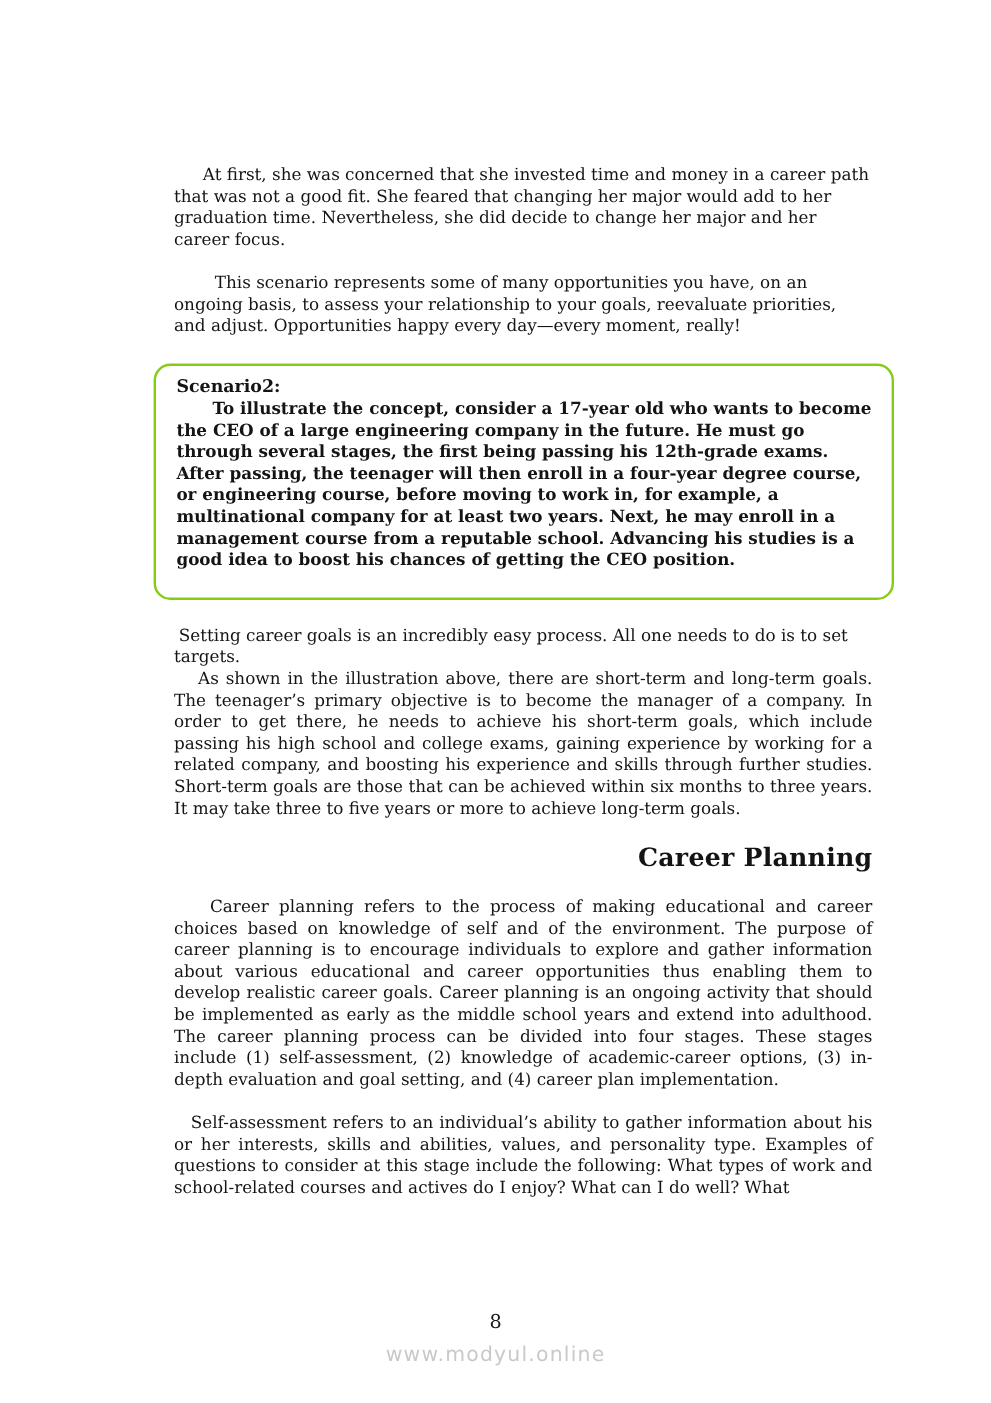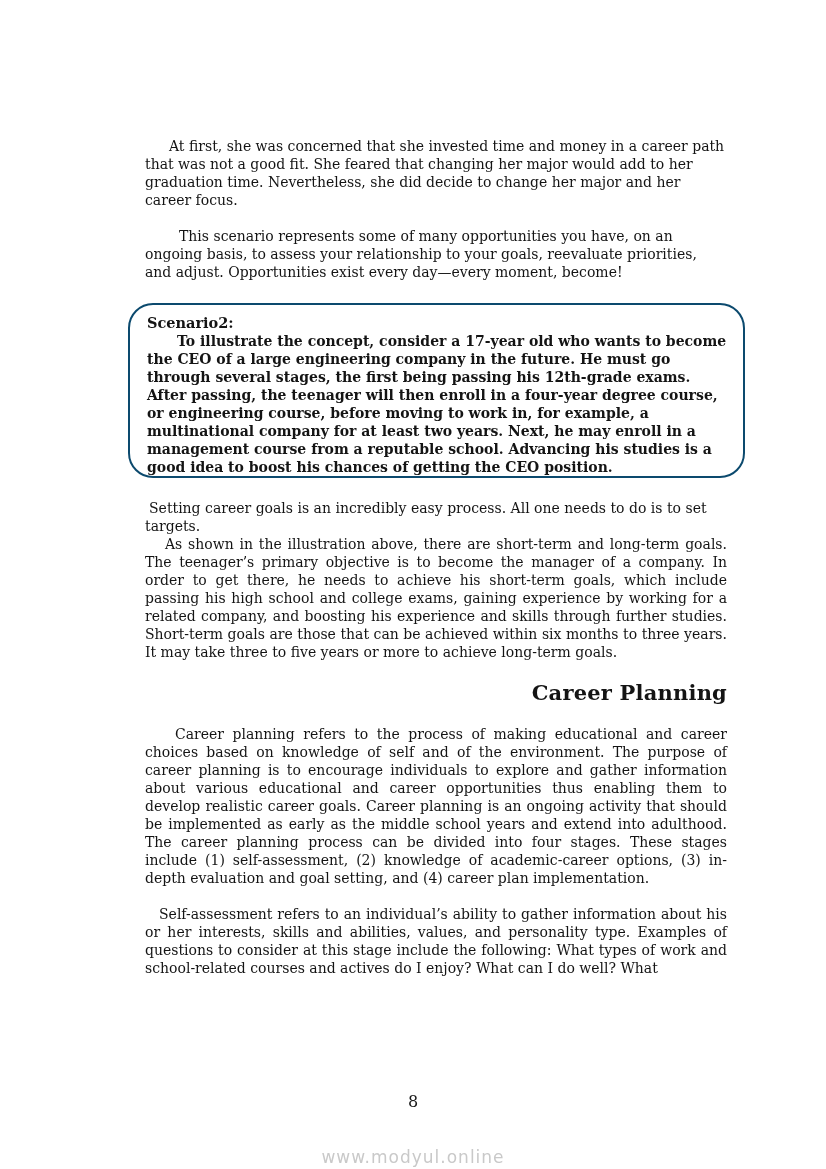--- a/index.html
+++ b/index.html
@@ -25,23 +25,23 @@
   }
   .page p.justify { text-align: justify; }
 
   .p1 { text-indent: 24px; }
   .p2 { text-indent: 10px; }
   .p3 { text-indent: 34px; margin-top: 18px !important; }
 
   .scenario-box {
     box-sizing: border-box;
     margin: 22px -18px 0 -17px;
-    border: 2px solid #0c4a6e;
-    border-radius: 25px;
-    padding: 9px 16px 0 17px;
+    border: 2px solid #84cc16;
+    border-radius: 14px;
+    padding: 9px 16px 22px 17px;
   }
   .scenario-box .box-title {
     font-weight: bold;
     font-size: 14.5px;
     line-height: 18px;
   }
   .scenario-box p { text-indent: 30px; font-weight: bold; }
 
   .p4 { margin-top: 21px !important; text-indent: 4px; }
   .p5 { text-indent: 20px; }
@@ -72,30 +72,29 @@
     position: absolute;
     top: 1118px;
     left: 0;
     width: 826px;
     text-align: center;
     font-family: "DejaVu Sans", sans-serif;
     font-size: 17px;
     line-height: 22px;
     letter-spacing: 1px;
     color: #c9c9c9;
-    margin-top: 28px;
   }
 </style>
 </head>
 <body>
 
 <div class="page">
 
   <p class="p1">At first, she was concerned that she invested time and money in a career path that was not a good fit. She feared that changing her major would add to her graduation time. Nevertheless, she did decide to change her major and her career focus.</p>
-  <p class="p3">This scenario represents some of many opportunities you have, on an ongoing basis, to assess your relationship to your goals, reevaluate priorities, and adjust. Opportunities exist every day—every moment, become!</p>
+  <p class="p3">This scenario represents some of many opportunities you have, on an ongoing basis, to assess your relationship to your goals, reevaluate priorities, and adjust. Opportunities happy every day—every moment, really!</p>
 
   <div class="scenario-box">
     <div class="box-title">Scenario2:</div>
     <p>To illustrate the concept, consider a 17-year old who wants to become the CEO of a large engineering company in the future. He must go through several stages, the first being passing his 12th-grade exams. After passing, the teenager will then enroll in a four-year degree course, or engineering course, before moving to work in, for example, a multinational company for at least two years. Next, he may enroll in a management course from a reputable school. Advancing his studies is a good idea to boost his chances of getting the CEO position.</p>
   </div>
 
   <p class="p4">Setting career goals is an incredibly easy process. All one needs to do is to set targets.</p>
   <p class="p5 justify">As shown in the illustration above, there are short-term and long-term goals. The teenager’s primary objective is to become the manager of a company. In order to get there, he needs to achieve his short-term goals, which include passing his high school and college exams, gaining experience by working for a related company, and boosting his experience and skills through further studies. Short-term goals are those that can be achieved within six months to three years. It may take three to five years or more to achieve long-term goals.</p>
 
   <h1 class="section-heading">Career Planning</h1>

